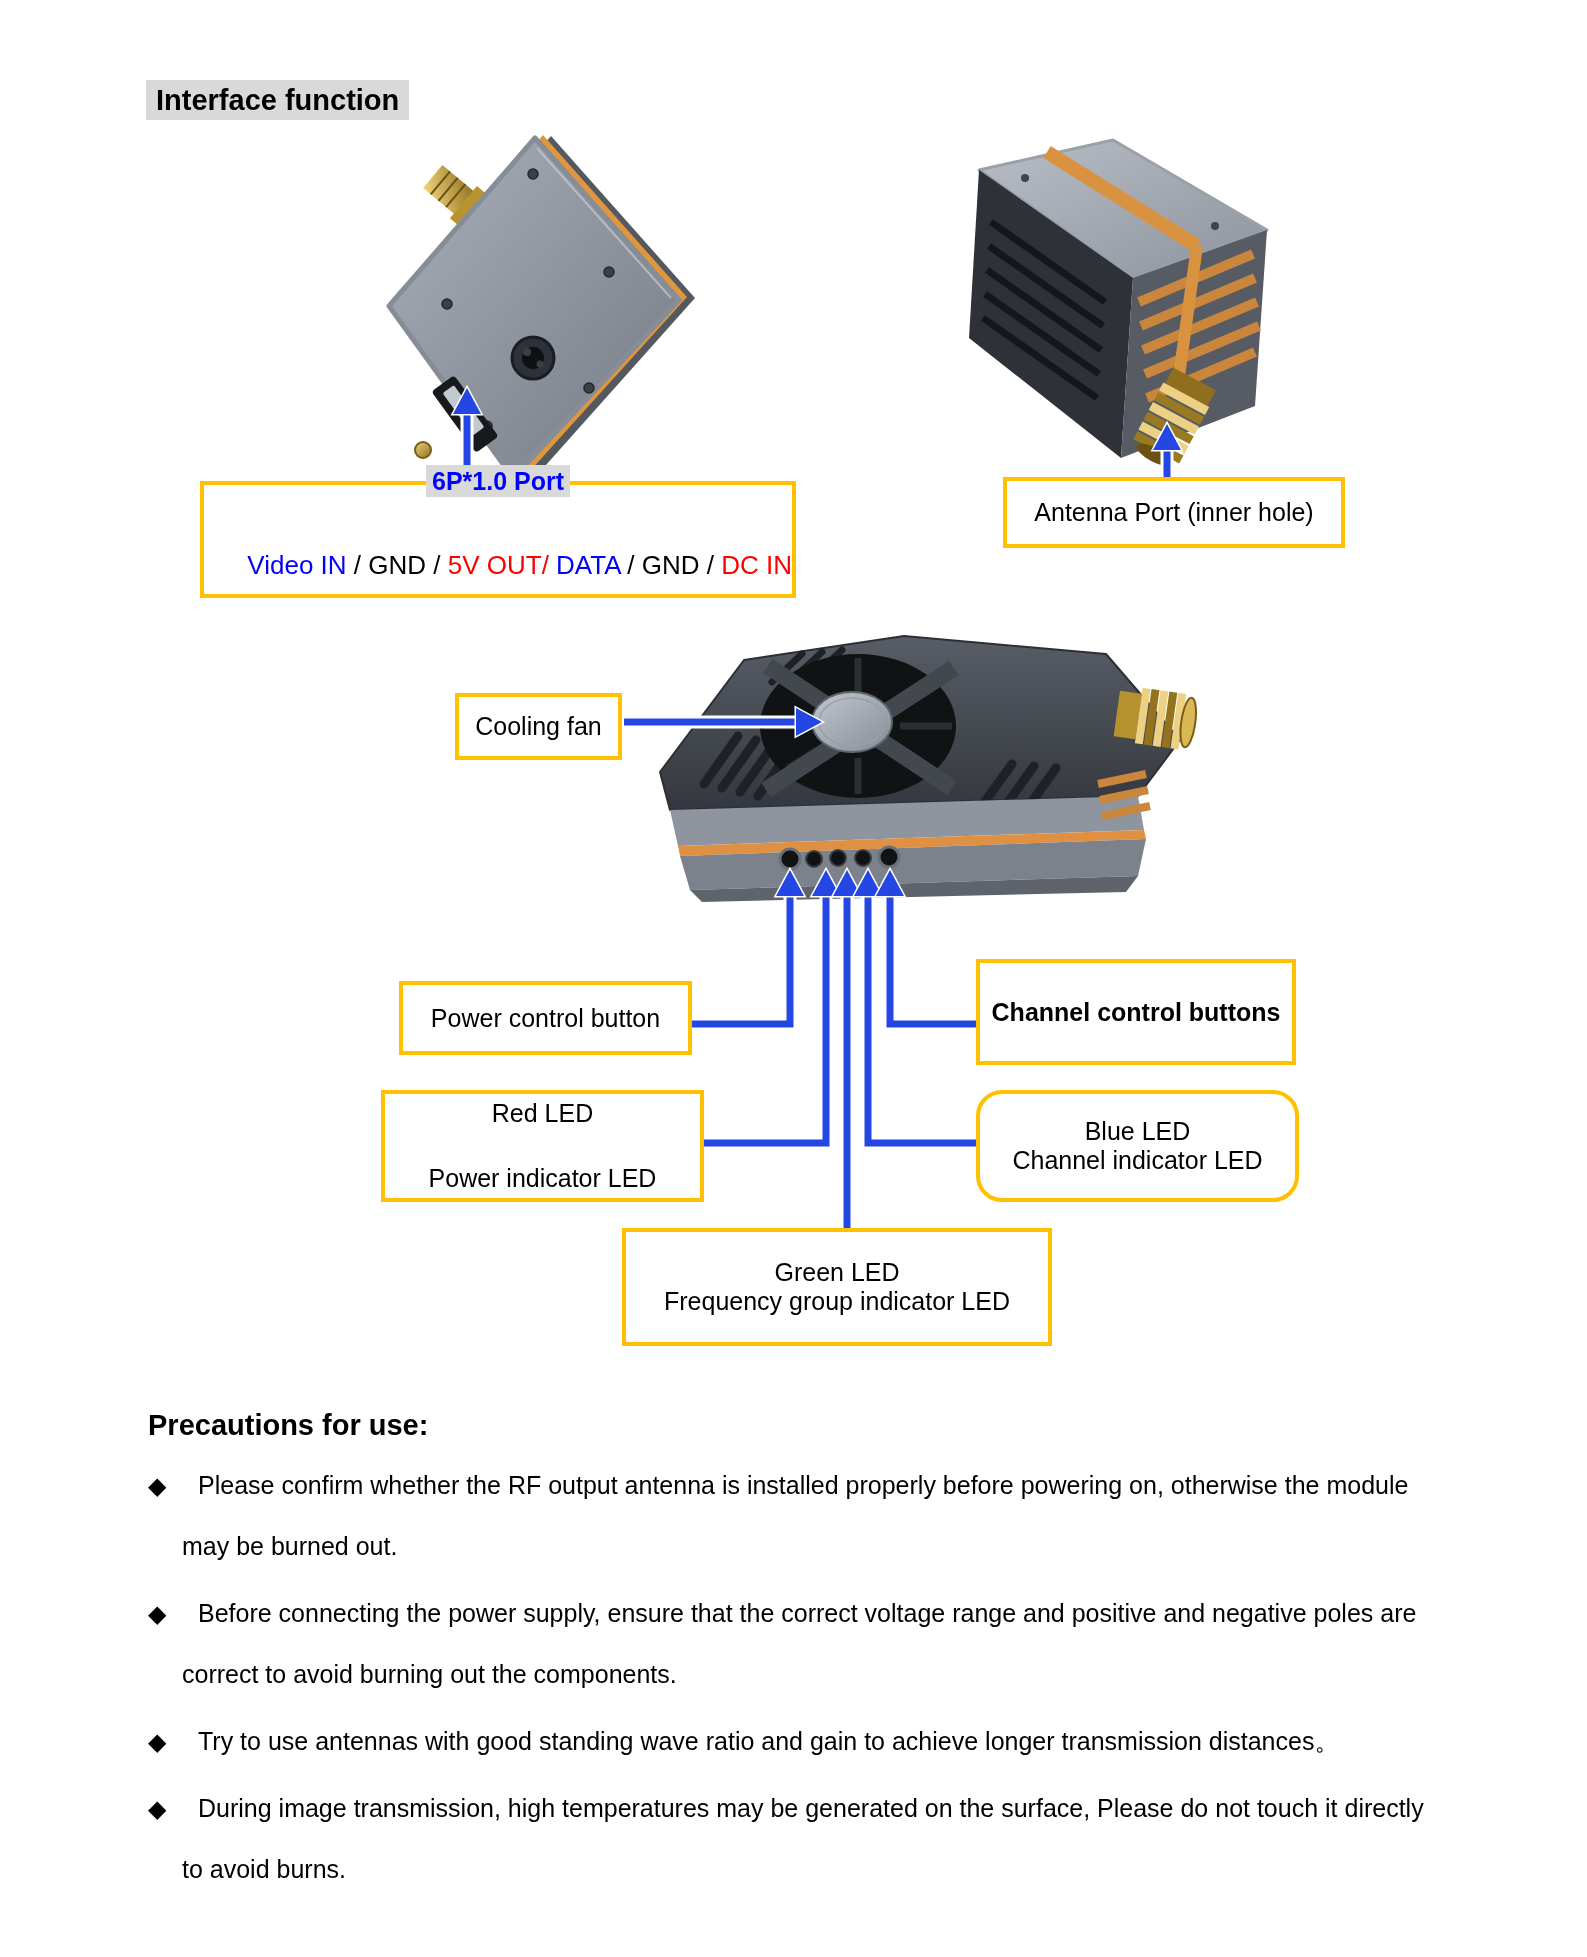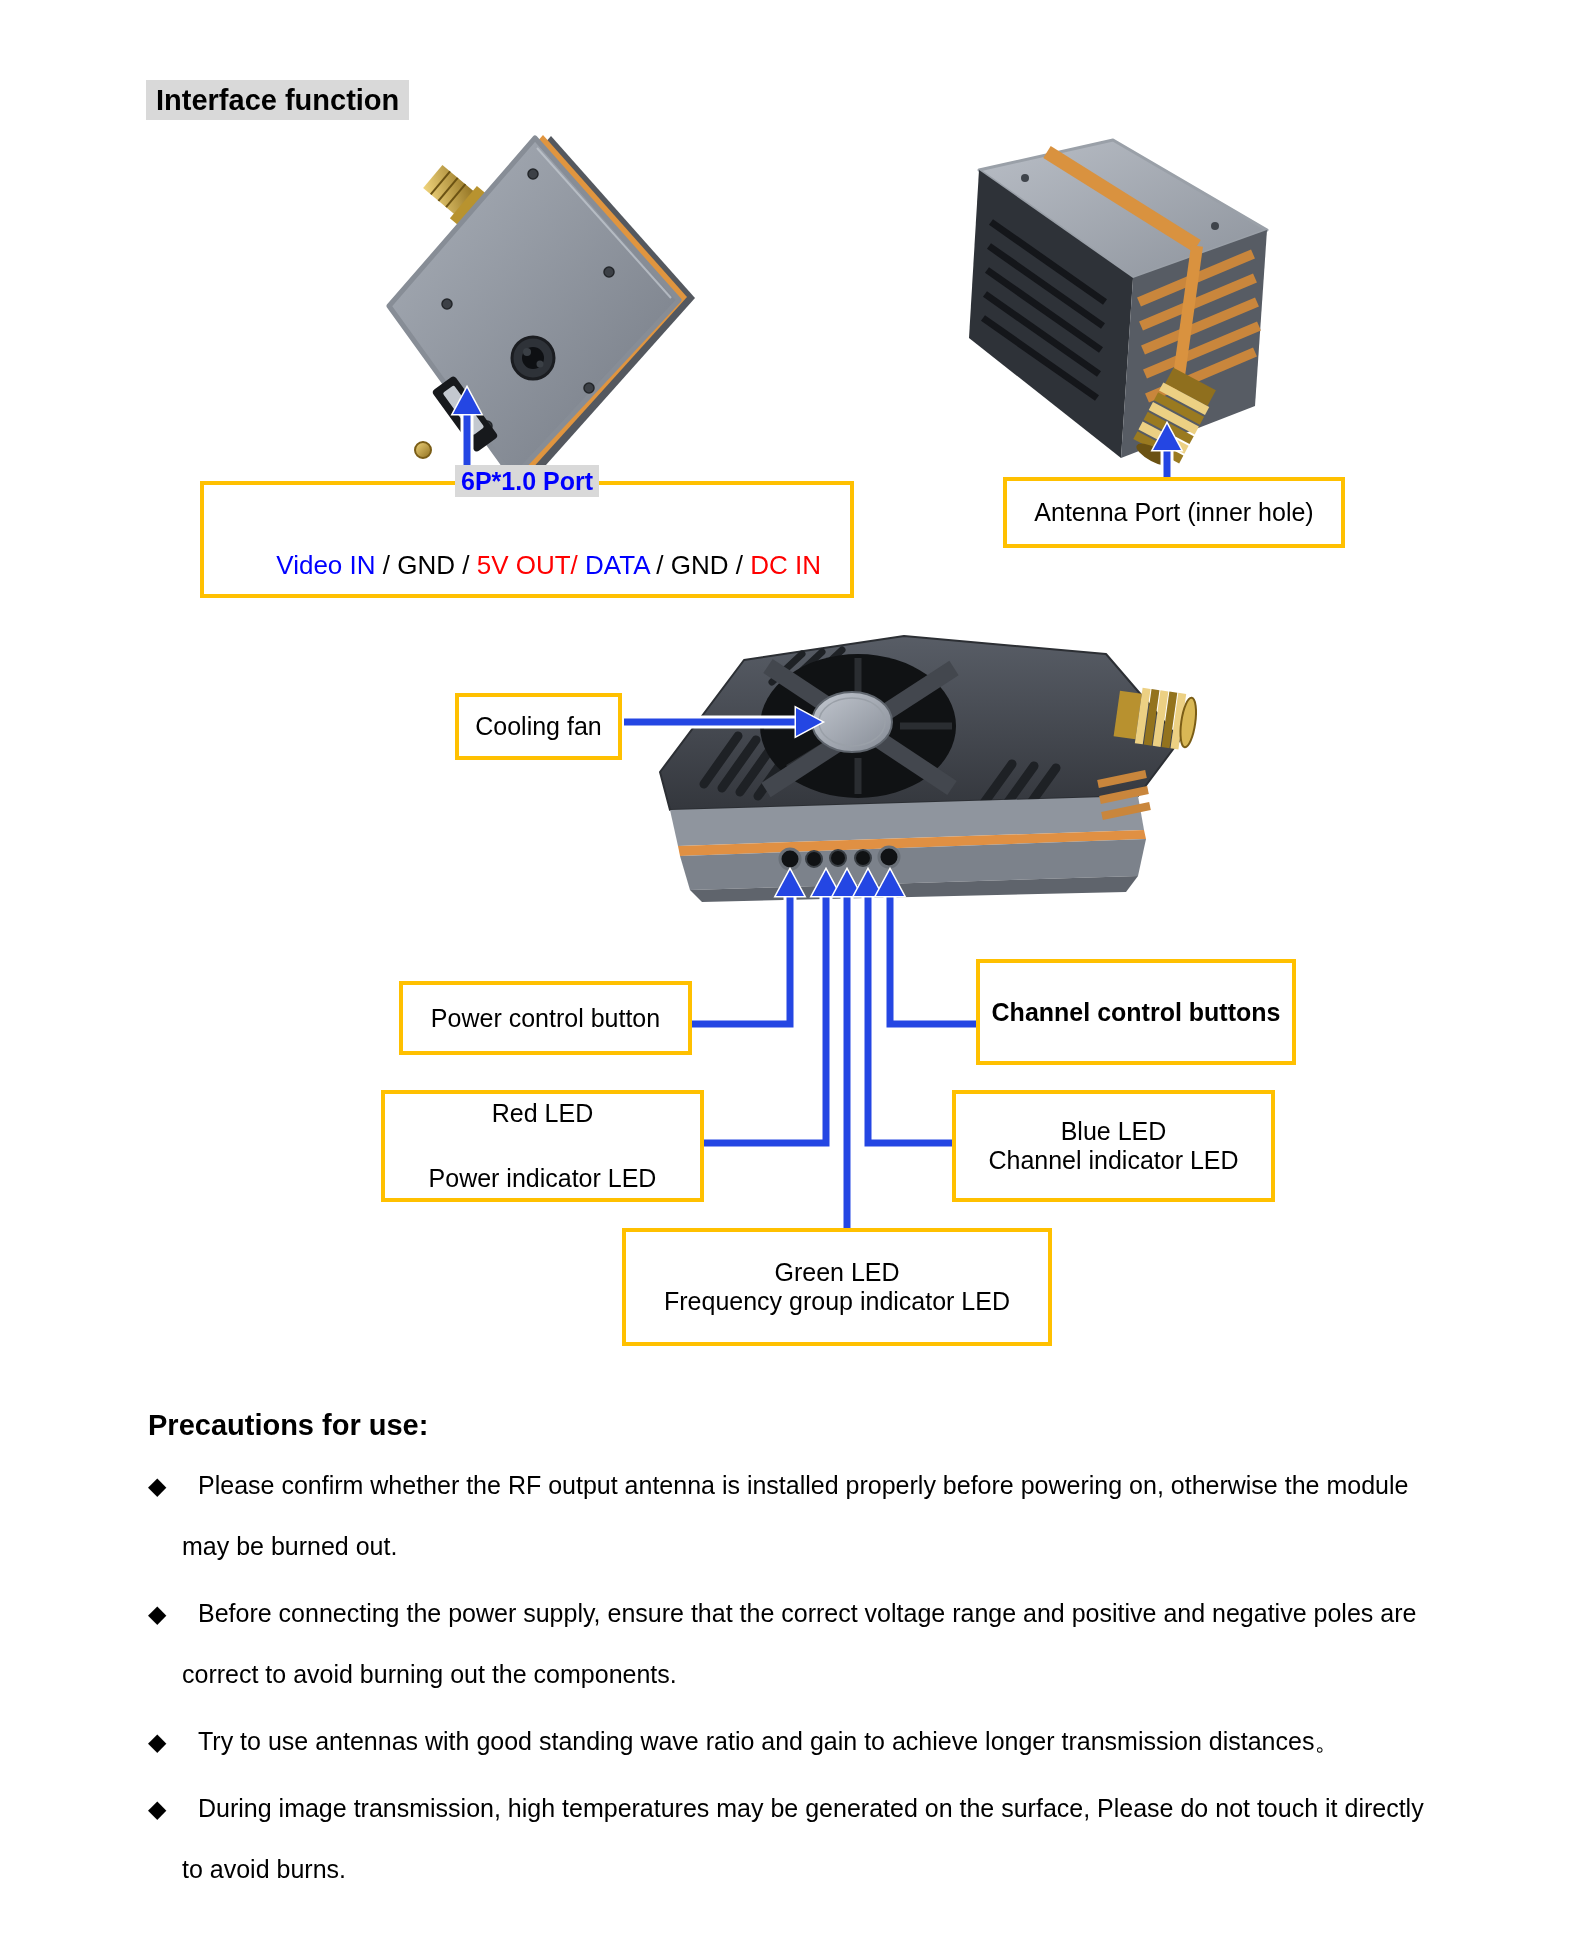--- a/index.html
+++ b/index.html
@@ -9,32 +9,32 @@
   .title .hl{background:#D9D9D9;padding:4px 10px;font-size:29px;font-weight:bold;}
   .device{position:absolute;z-index:1;}
   .device svg{width:100%;height:100%;display:block;overflow:visible;}
   .d1{left:383px;top:126px;width:320px;height:365px;}
   .d2{left:965px;top:126px;width:370px;height:380px;}
   .d3{left:646px;top:624px;width:550px;height:295px;}
   .overlay{position:absolute;left:0;top:0;width:1587px;height:1957px;z-index:2;pointer-events:none;}
   .callout{position:absolute;z-index:3;border:4px solid #FFC000;background:#fff;
            display:flex;flex-direction:column;align-items:center;justify-content:center;
            text-align:center;font-size:25px;color:#000;box-sizing:border-box;}
-  .box-6p{left:200px;top:481px;width:654px;height:117px;gap:23px;}
+  .box-6p{left:200px;top:481px;width:596px;height:117px;gap:23px;}
   .sixp-title .hl{background:#D9D9D9;color:#0000FF;font-weight:bold;font-size:25px;padding:2px 6px;}
   .pin-line{font-size:26px;white-space:pre;}
   [data-color="blue"]{color:#0000FF;}
   [data-color="red"]{color:#FF0000;}
   [data-color="black"]{color:#000000;}
   .box-ant{left:1003px;top:477px;width:342px;height:71px;}
   .box-fan{left:455px;top:693px;width:167px;height:67px;}
   .box-power{left:399px;top:981px;width:293px;height:74px;}
   .box-channel{left:976px;top:959px;width:320px;height:106px;font-weight:bold;}
   .box-red{left:381px;top:1090px;width:323px;height:112px;gap:36px;}
-  .box-blue{left:952px;top:1090px;width:323px;height:112px;}
+  .box-blue{left:976px;top:1090px;width:323px;height:112px;border-radius:26px;}
   .box-green{left:622px;top:1228px;width:430px;height:118px;gap:0;}
   .precautions{position:absolute;left:148px;top:1407px;width:1420px;z-index:4;}
   .precautions h2{margin:0 0 12px 0;font-size:29px;font-weight:bold;line-height:36px;}
   .pitem{font-size:25px;line-height:61px;margin-bottom:6px;padding-left:34px;text-indent:-34px;}
   .pm{display:inline-block;width:50px;text-indent:0;font-size:24px;}
 </style>
 </head>
 <body>
 
 <div class="page">

